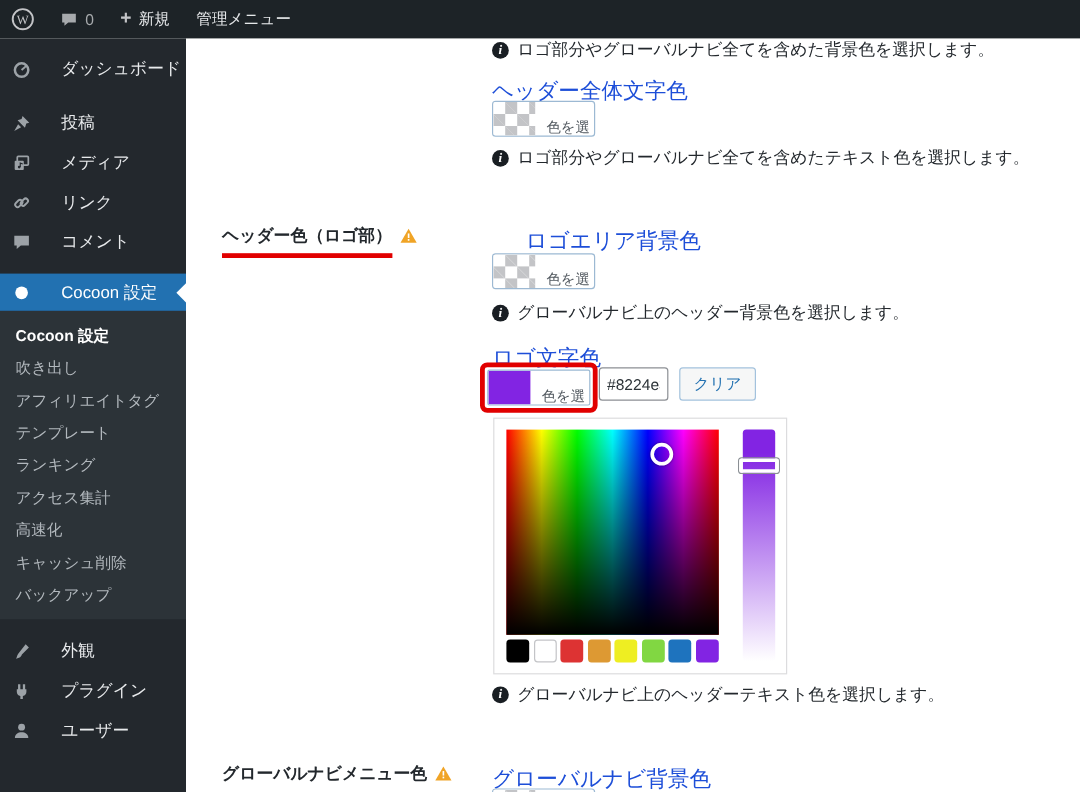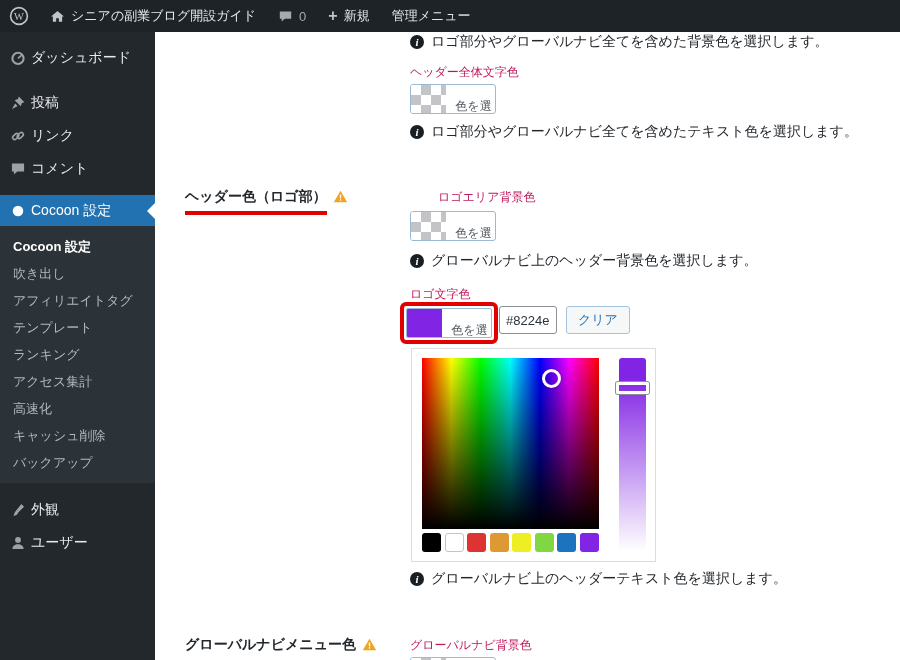--- a/index.html
+++ b/index.html
@@ -14,40 +14,40 @@
   .ab-item svg { display:block; }
   .ab-logo { padding:0 10px 0 9px; }
   .ab-count { color:#a7aaad; }
   .ab-plus { font-size:16px; font-weight:700; line-height:1; color:#c3c4c7; }
 
   
   .sidebar { position:absolute; left:0; top:32px; width:155px; height:628px; background:#23282d; z-index:20; }
   .menu-pad { height:9px; }
   .menu-sep { height:12px; }
   .menu-gap { height:10px; }
-  .menu-item { position:relative; height:33px; display:flex; align-items:center; gap:5px; padding-left:9px;
+  .menu-item { position:relative; height:33px; display:flex; align-items:center; gap:25px; padding-left:9px;
                color:#e8eaec; font-size:14px; cursor:pointer; }
   .mi-icon { width:17px; height:17px; color:#9ca2a7; display:flex; align-items:center; justify-content:center; flex:none; }
   .mi-icon svg { width:16px; height:16px; }
   .menu-item.current { background:#2271b1; color:#fff; height:31px; }
   .menu-item.current .mi-icon { color:#fff; }
   .menu-item.current::after { content:""; position:absolute; right:0; top:50%; margin-top:-8px;
                border-top:8px solid transparent; border-bottom:8px solid transparent; border-right:8px solid #fff; }
   .submenu { background:#2c3338; padding:7px 0; }
   .submenu-item { height:27px; display:flex; align-items:center; padding-left:13px; color:#b2b8bd; font-size:13px; cursor:pointer; }
   .submenu-item.current-sub { color:#fff; font-weight:700; }
 
   
   .content { position:absolute; left:155px; top:0; width:745px; height:660px; background:#fff; color:#23282d; }
   .abs { position:absolute; }
   .info { display:flex; align-items:center; gap:7px; font-size:14px; color:#23282d; white-space:nowrap; }
   .info-icon { width:14px; height:14px; border-radius:50%; background:#191e23; color:#fff; flex:none;
                display:inline-flex; align-items:center; justify-content:center;
                font:italic 700 11px "Liberation Serif",serif; }
-  .field-label { font-size:12px; color:#be185d;font-family:Liberation Serif, serif; }
+  .field-label { font-size:18px; color:#1d4ed8;font-family:Liberation Serif, serif; }
   .section-title { font-size:14px; font-weight:700; color:#23282d; display:flex; align-items:flex-start; gap:6px; white-space:nowrap; }
   .underlined { border-bottom:4px solid #e10000; padding-bottom:5px; }
   .warn-icon { margin-top:1px; }
 
   .color-btn { display:flex; align-items:stretch; height:30px; width:86px; border:1px solid #9cb9d3;
                border-radius:3px; background:#fff; overflow:hidden; cursor:pointer; padding:0; }
   .color-btn .swatch { width:35px; flex:none; }
   .color-btn .cb-txt { flex:1; display:flex; align-items:center; justify-content:center; font-size:12px;
                color:#50575e; background:#fdfdfd; border-left:6px solid #22c55e;margin-top:30px; }
   .checker { background-image:
@@ -84,26 +84,20 @@
 
   <div class="adminbar">
     <span class="ab-item ab-logo">
       <svg width="20" height="20" viewBox="0 0 20 20">
           <circle cx="10" cy="10" r="8.4" fill="none" stroke="#c3c4c7" stroke-width="1.6"></circle>
           <text x="10" y="13.8" text-anchor="middle" font-size="10.5" fill="#c3c4c7" font-family="Liberation Serif,serif">W</text>
         </svg>
     </span>
     <span class="ab-item">
       <svg width="15" height="15" viewBox="0 0 20 20">
-          <path d="M10 2.6L18.6 10h-2.4v7h-4.4v-4.8H8.2V17H3.8v-7H1.4z" fill="#c3c4c7"></path>
-        </svg>
-      <span>シニアの副業ブログ開設ガイド</span>
-    </span>
-    <span class="ab-item">
-      <svg width="15" height="15" viewBox="0 0 20 20">
           <path d="M2.4 3.2h15.2v9.8H9.2l-4.3 3.7v-3.7H2.4z" fill="#a7aaad"></path>
         </svg>
       <span class="ab-count">0</span>
     </span>
     <span class="ab-item">
       <span class="ab-plus">+</span>
       <span>新規</span>
     </span>
     <span class="ab-item">
       <span>管理メニュー</span>
@@ -128,20 +122,31 @@
     <div class="menu-item">
       <span class="mi-icon">
         <svg viewBox="0 0 20 20">
             <path d="M11 2l7 7-3.1 1-1.4 4.2-7.7-7.7L10 5.1z" fill="currentColor"></path>
             <path d="M6.4 10.6L2.3 17.8l7.2-4.1z" fill="currentColor"></path>
           </svg>
       </span>
       <span>投稿</span>
     </div>
 
+    <div class="menu-item">
+      <span class="mi-icon">
+        <svg viewBox="0 0 20 20">
+            <rect x="5.5" y="3" width="11.5" height="9" rx="1" fill="none" stroke="currentColor" stroke-width="1.8"></rect>
+            <rect x="2.8" y="7.5" width="9.5" height="9.5" rx="1" fill="currentColor"></rect>
+            <circle cx="7.5" cy="14" r="1.4" fill="#23282d"></circle>
+            <path d="M8.6 14V9.8l2.6 1" stroke="#23282d" stroke-width="1.2" fill="none"></path>
+          </svg>
+      </span>
+      <span>メディア</span>
+    </div>
 
     <div class="menu-item">
       <span class="mi-icon">
         <svg viewBox="0 0 20 20" fill="none" stroke="currentColor" stroke-width="2">
             <rect x="2.8" y="8.2" width="8.6" height="5" rx="2.5" transform="rotate(-45 7.1 10.7)"></rect>
             <rect x="8.6" y="6.8" width="8.6" height="5" rx="2.5" transform="rotate(-45 12.9 9.3)"></rect>
           </svg>
       </span>
       <span>リンク</span>
     </div>
@@ -201,20 +206,28 @@
 
     <div class="menu-item">
       <span class="mi-icon">
         <svg viewBox="0 0 20 20">
             <path d="M14.2 2.4l3.4 3.4-7.3 7.3c-.6 2.2-2.3 3.7-6.2 4.3 1.2-1.2.7-2.7 2.2-4.9z" fill="currentColor"></path>
           </svg>
       </span>
       <span>外観</span>
     </div>
 
+    <div class="menu-item">
+      <span class="mi-icon">
+        <svg viewBox="0 0 20 20">
+            <path d="M6.3 8V2.8h2.4V8h2.6V2.8h2.4V8H15v2.7a4.5 4.5 0 01-3.7 4.4v3.1H8.7v-3.1A4.5 4.5 0 015 10.7V8z" fill="currentColor"></path>
+          </svg>
+      </span>
+      <span>プラグイン</span>
+    </div>
 
     <div class="menu-item">
       <span class="mi-icon">
         <svg viewBox="0 0 20 20">
             <circle cx="10" cy="6.2" r="3.6" fill="currentColor"></circle>
             <path d="M3 17.4c0-4 3.4-5.9 7-5.9s7 1.9 7 5.9z" fill="currentColor"></path>
           </svg>
       </span>
       <span>ユーザー</span>
     </div>

